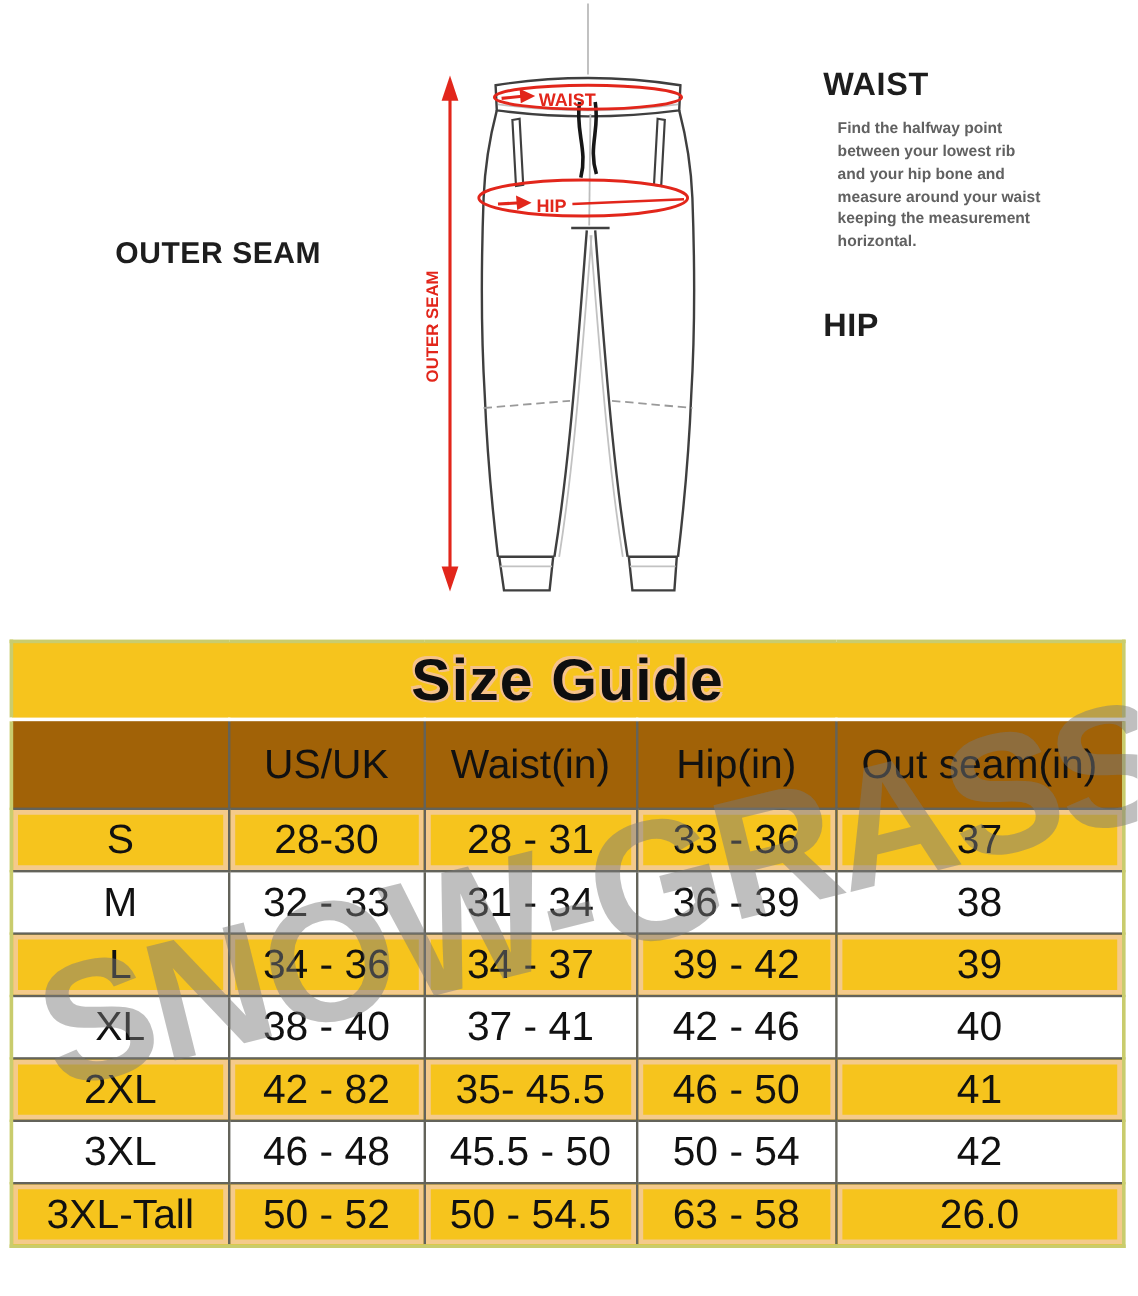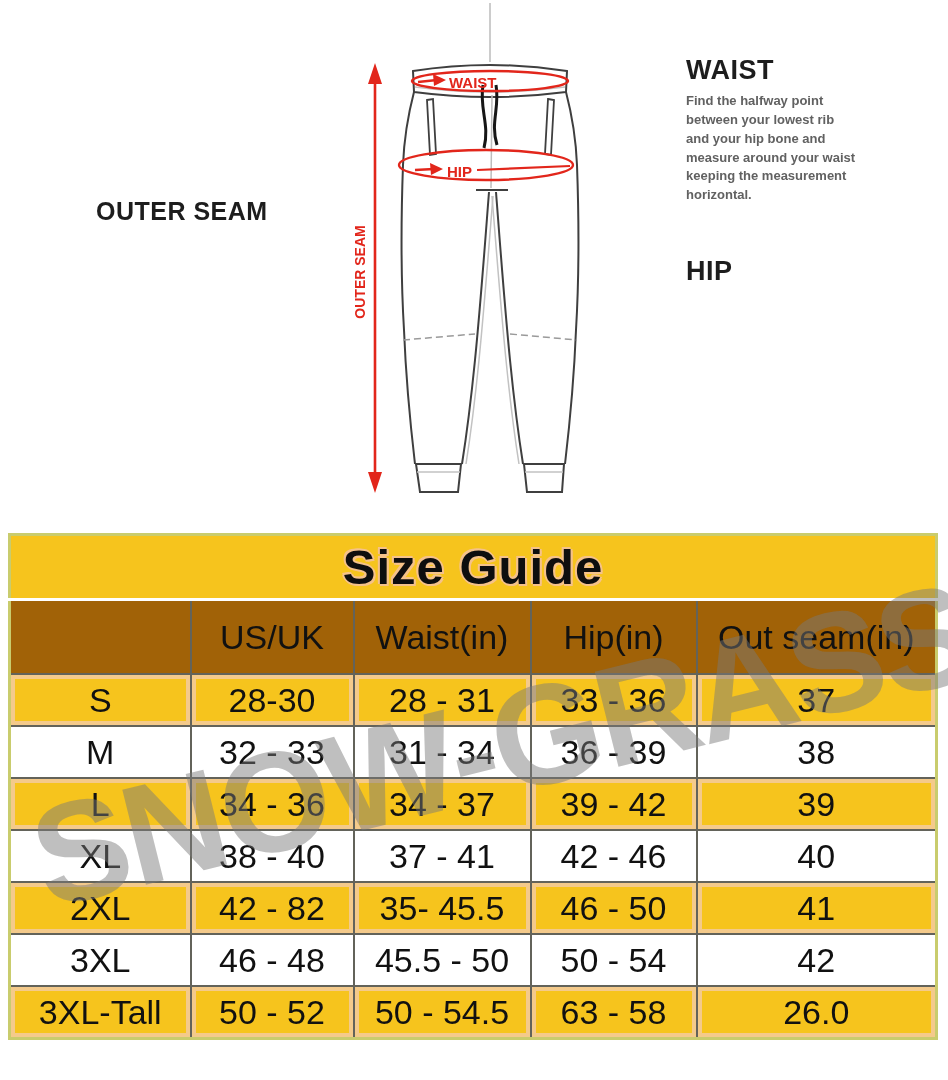--- a/index.html
+++ b/index.html
@@ -2,21 +2,21 @@
 <html><head>
 <meta charset="utf-8">
 <style>
   html,body{margin:0;padding:0;background:#fff;}
   body{font-family:"Liberation Sans","DejaVu Sans",sans-serif;}
   #stage{position:relative;width:948px;height:1080px;background:#fff;overflow:hidden;}
 
   
   .info-block{position:absolute;}
   .info-block h2{margin:0 0 6px 0;font-weight:bold;color:#1d1d1d;letter-spacing:0.5px;}
-  .info-block p{margin:0;font-weight:bold;color:#616161;font-size:13px;line-height:1.45;white-space:pre-line;}
+  .info-block p{margin:12px;font-weight:bold;color:#616161;font-size:13px;line-height:1.45;white-space:pre-line;}
   #outer-seam-block{left:96px;top:197px;width:200px;}
   #outer-seam-block h2{font-size:25px;}
   #waist-block{left:686px;top:55px;width:210px;}
   #waist-block h2{font-size:27px;}
   #hip-block{left:686px;top:256px;width:210px;}
   #hip-block h2{font-size:27px;}
 
   
   #pants-svg{position:absolute;left:340px;top:0;width:320px;height:520px;}
 

